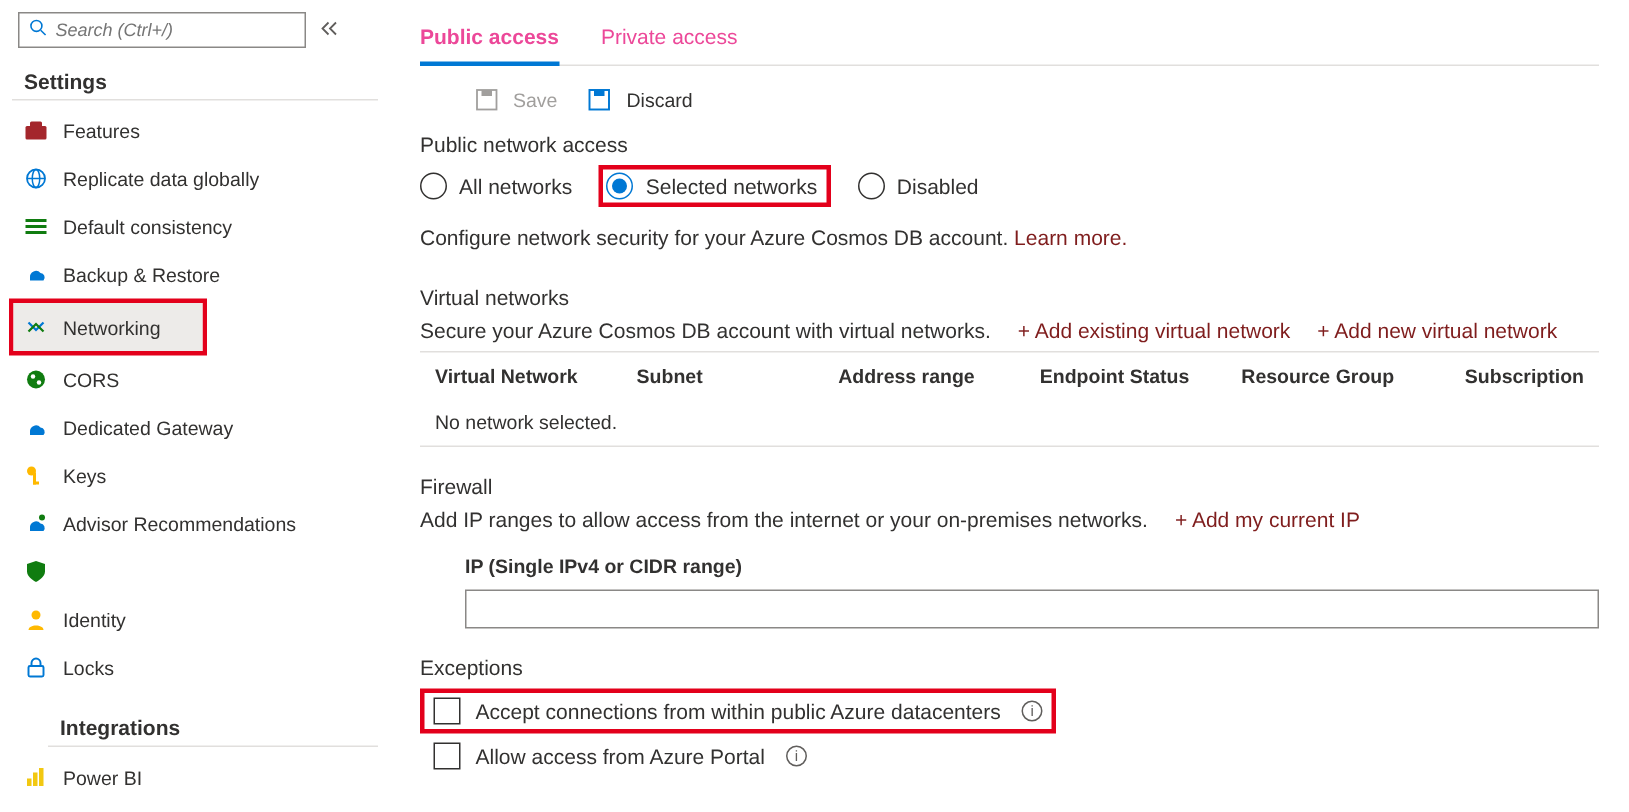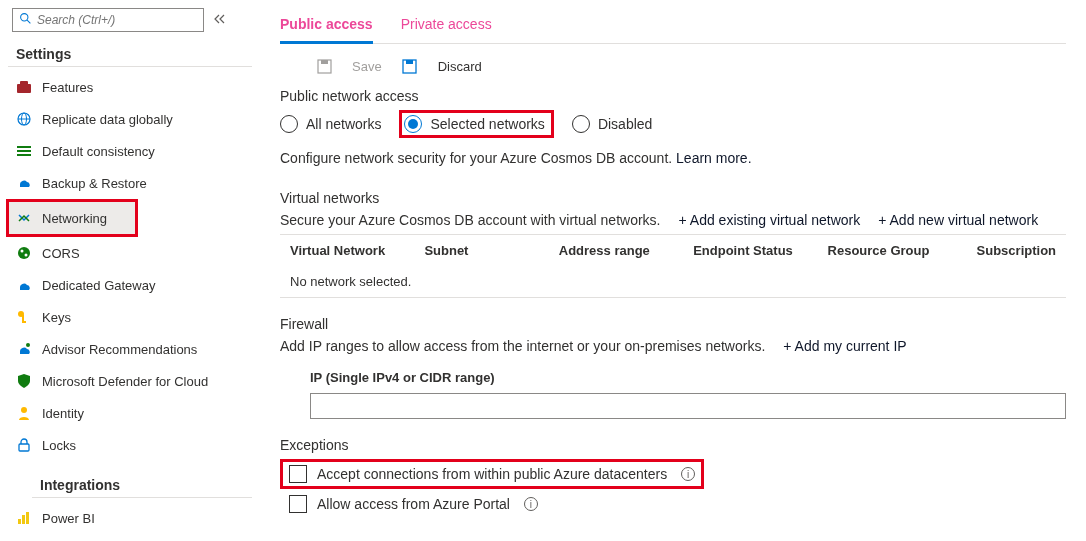--- a/index.html
+++ b/index.html
@@ -17,31 +17,31 @@
 .nav-item .icon { width: 16px; height: 16px; display: flex; align-items: center; justify-content: center; }
 .nav-item .lbl { font-size: 13px; }
 .hl-red { border: 3px solid #e3001b; }
 .hl-networking { position: relative; left: -2px; }
 .main { flex: 1; padding: 8px 20px 8px 20px; }
 .tabs { display: flex; gap: 28px; border-bottom: 1px solid #e1dfdd; }
 .tab { padding: 8px 0 11px 0; font-size: 14px; cursor: pointer; color: #ec4899; position: relative; }
 .tab.active { font-weight:600; }
 .tab.active::after { content:""; position:absolute; left:0; right:0; bottom:-1px; height:3px; background:#0078d4; }
 .toolbar { display: flex; align-items: center; gap: 20px; padding: 14px 0 10px 36px; }
-.tbtn { display: flex; align-items: center; gap: 20px; cursor: pointer; font-size: 13px; }
+.tbtn { display: flex; align-items: center; gap: 10px; cursor: pointer; font-size: 13px; }
 .tbtn.disabled { color: #a19f9d; cursor: default; }
 .tbtn .ic { width:16px; height:16px; display:flex; align-items:center; justify-content:center; }
 .label-sm { font-size: 14px; padding: 4px 0 6px 0; }
 .radio-row { display: flex; align-items: center; gap: 18px; padding-bottom: 6px; }
 .radio { display:flex; align-items:center; gap:8px; cursor:pointer; font-size:14px; }
 .radio .circ { width:18px; height:18px; border:1px solid #323130; border-radius:50%; display:flex; align-items:center; justify-content:center; }
 .radio.sel .circ { border-color:#0078d4; }
 .radio.sel .circ::after { content:""; width:10px; height:10px; background:#0078d4; border-radius:50%; }
 .hint { font-size: 14px; padding: 6px 0; }
-.link { color: #0f172a; cursor: pointer; }
+.link { color: #7f1d1d; cursor: pointer; }
 .sect { margin-top: 18px; }
 .sect h3 { font-size: 14px; font-weight: 400; padding-bottom: 6px; }
 .row-actions { display: flex; align-items: center; gap: 18px; font-size: 14px; padding-bottom: 6px; flex-wrap: wrap; }
 .vnet-table { width: 100%; border-top: 1px solid #e1dfdd; border-bottom: 1px solid #e1dfdd; }
 .vnet-head, .vnet-row { display:flex; padding: 8px 10px; font-size:13px; }
 .vnet-head { font-weight:600; }
 .vnet-head > div, .vnet-row > div { flex:1; }
 .ip-label { font-weight:600; padding: 10px 0 8px 30px; font-size:13px; }
 .ip-input-wrap { padding-left: 30px; }
 .ip-input { width: 100%; height: 26px; border: 1px solid #8a8886; padding: 0 6px; font-size: 13px; }
@@ -160,21 +160,20 @@
           </svg>
         </span>
       <span class="lbl">Advisor Recommendations</span>
     </div>
     <div class="nav-item">
       <span class="icon">
           <svg width="16" height="16">
             <path d="M8 1 L14 3 V8 C14 12 8 15 8 15 C8 15 2 12 2 8 V3 Z" fill="#107c10"></path>
           </svg>
         </span>
-      <span class="lbl">Microsoft Defender for Cloud</span>
     </div>
     <div class="nav-item">
       <span class="icon">
           <svg width="16" height="16">
             <circle cx="8" cy="5" r="3" fill="#ffb900"></circle>
             <path d="M3 15 C3 11 13 11 13 15 Z" fill="#ffb900"></path>
           </svg>
         </span>
       <span class="lbl">Identity</span>
     </div>

